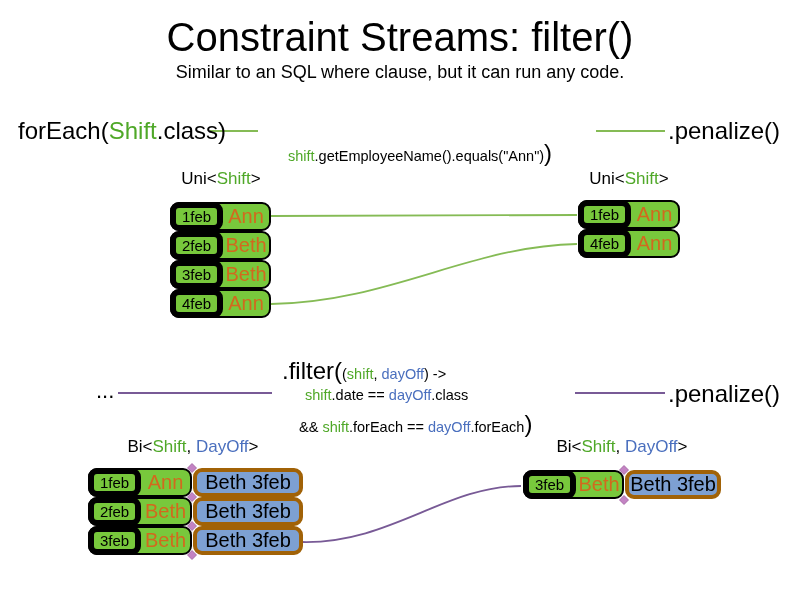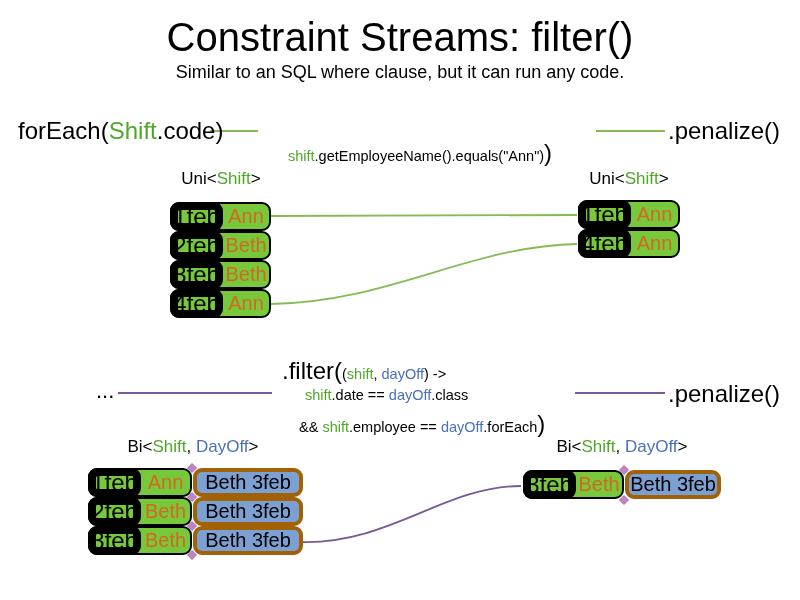--- a/index.html
+++ b/index.html
@@ -33,22 +33,22 @@
   }
 
   .vtable{position:absolute;}
   .uni-row{
     position:relative;box-sizing:border-box;height:29px;width:100%;
     border:2px solid #000;border-radius:9px;background:var(--cell-green,#78c83c);
     display:flex;align-items:stretch;
   }
   .date-cell{
     box-sizing:border-box;width:53px;flex:none;margin:-2px 0 -2px -2px;height:29px;
-    border:8px solid #000000;border-radius:9px;background:var(--cell-green,#78c83c);
-    display:flex;align-items:center;justify-content:center;font-size:24px;
+    border:6px solid #000000;border-radius:9px;background:var(--cell-green,#78c83c);
+    display:flex;align-items:center;justify-content:center;font-size:15px;
   }
   .name-cell{
     flex:1;display:flex;align-items:center;justify-content:center;
     color:var(--text-orange,#d2691e);font-size:20px;text-align:center;
   }
 
   .bi-row{display:flex;height:29px;}
   .green-part{
     box-sizing:border-box;border:2px solid #000;border-radius:9px;
     background:var(--cell-green,#78c83c);display:flex;align-items:stretch;flex:none;
@@ -79,21 +79,21 @@
     <line x1="575" y1="393" x2="665" y2="393" stroke="var(--line-purple,#785a96)" stroke-width="2"></line>
     <path d="M271,216 L577,215" fill="none" stroke="var(--line-green,#85bb55)" stroke-width="1.8"></path>
     <path d="M271,304 C390,302 470,246 577,244" fill="none" stroke="var(--line-green,#85bb55)" stroke-width="1.8"></path>
     <path d="M302,542 C390,544 445,486 521,486" fill="none" stroke="var(--line-purple,#785a96)" stroke-width="1.8"></path>
   </svg>
 
   <div class="layer">
     <h1 class="page-title">Constraint Streams: filter()</h1>
     <p class="subtitle">Similar to an SQL where clause, but it can run any code.</p>
 
-    <div class="code-line" style="left:18px;top:117px;"><span class="big">forEach(</span><span class="big green">Shift</span><span class="big">.code)</span></div>
+    <div class="code-line" style="left:18px;top:117px;"><span class="big">forEach(</span><span class="big green">Shift</span><span class="big">.class)</span></div>
 
 
     <div class="code-line" style="left:288px;top:139px;"><span class="small green">shift</span><span class="small">.getEmployeeName().equals("Ann")</span><span class="big">)</span></div>
 
     <div class="code-line" style="left:668px;top:117px;"><span class="big">.penalize()</span></div>
 
     <div class="type-label" style="left:221px;top:169px;"><span>Uni&lt;</span><span class="green">Shift</span><span>&gt;</span></div>
     <div class="type-label" style="left:629px;top:169px;"><span>Uni&lt;</span><span class="green">Shift</span><span>&gt;</span></div>
 
     <div id="uni-left" class="vtable">
@@ -125,21 +125,21 @@
           <span class="name-cell">Ann</span>
         </div>
     </div>
 
     <div class="code-line" style="left:96px;top:378px;font-size:22px;">...</div>
 
     <div class="code-line" style="left:282px;top:357px;"><span class="big">.filter(</span><span class="small">(</span><span class="small green">shift</span><span class="small">, </span><span class="small blue">dayOff</span><span class="small">) -&gt;</span></div>
 
     <div class="code-line" style="left:305px;top:386px;"><span class="small green">shift</span><span class="small">.date == </span><span class="small blue">dayOff</span><span class="small">.class</span></div>
 
-    <div class="code-line" style="left:299px;top:410px;"><span class="small">&amp;&amp; </span><span class="small green">shift</span><span class="small">.employee == </span><span class="small blue">dayOff</span><span class="small">.forEach</span><span class="big">)</span></div>
+    <div class="code-line" style="left:299px;top:410px;"><span class="small">&amp;&amp; </span><span class="small green">shift</span><span class="small">.forEach == </span><span class="small blue">dayOff</span><span class="small">.forEach</span><span class="big">)</span></div>
 
     <div class="code-line" style="left:668px;top:380px;"><span class="big">.penalize()</span></div>
 
     <div class="type-label" style="left:193px;top:437px;"><span>Bi&lt;</span><span class="green">Shift</span><span>, </span><span class="blue">DayOff</span><span>&gt;</span></div>
     <div class="type-label" style="left:622px;top:437px;"><span>Bi&lt;</span><span class="green">Shift</span><span>, </span><span class="blue">DayOff</span><span>&gt;</span></div>
 
     <div id="bi-left" class="vtable">
       <div class="bi-row">
         <div class="green-part">
             <span class="date-cell">1feb</span>

